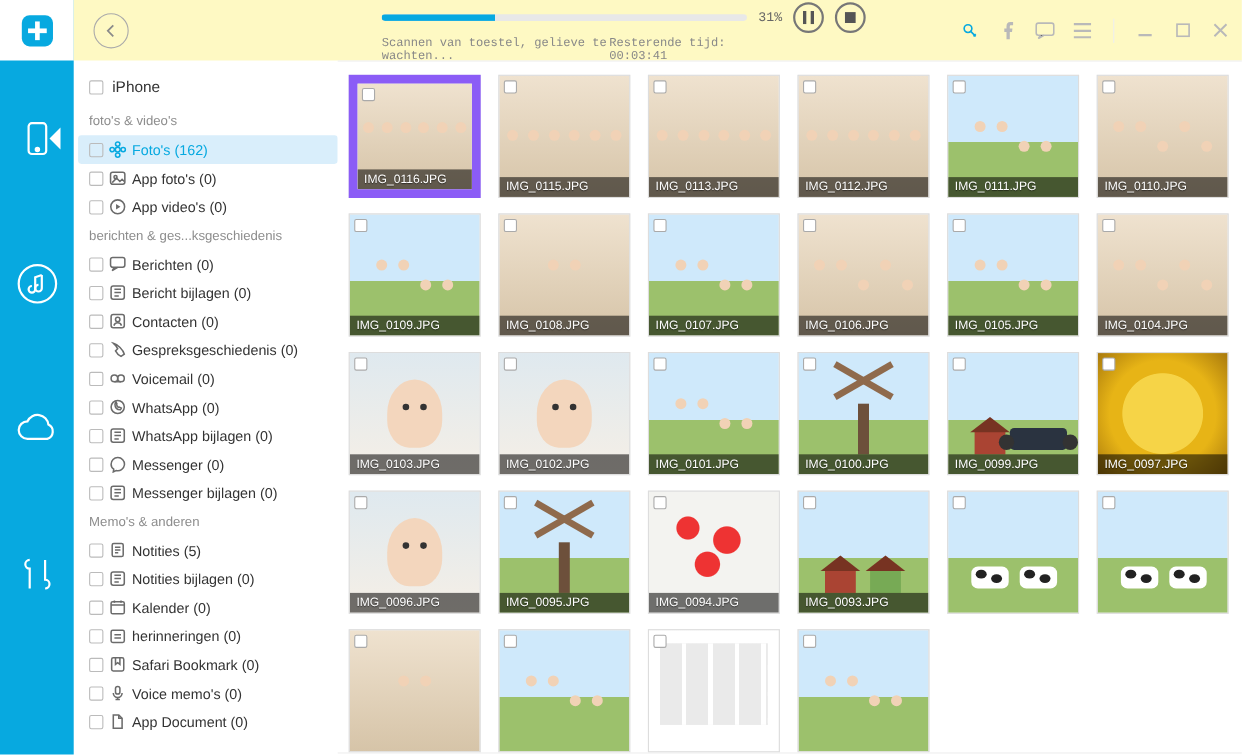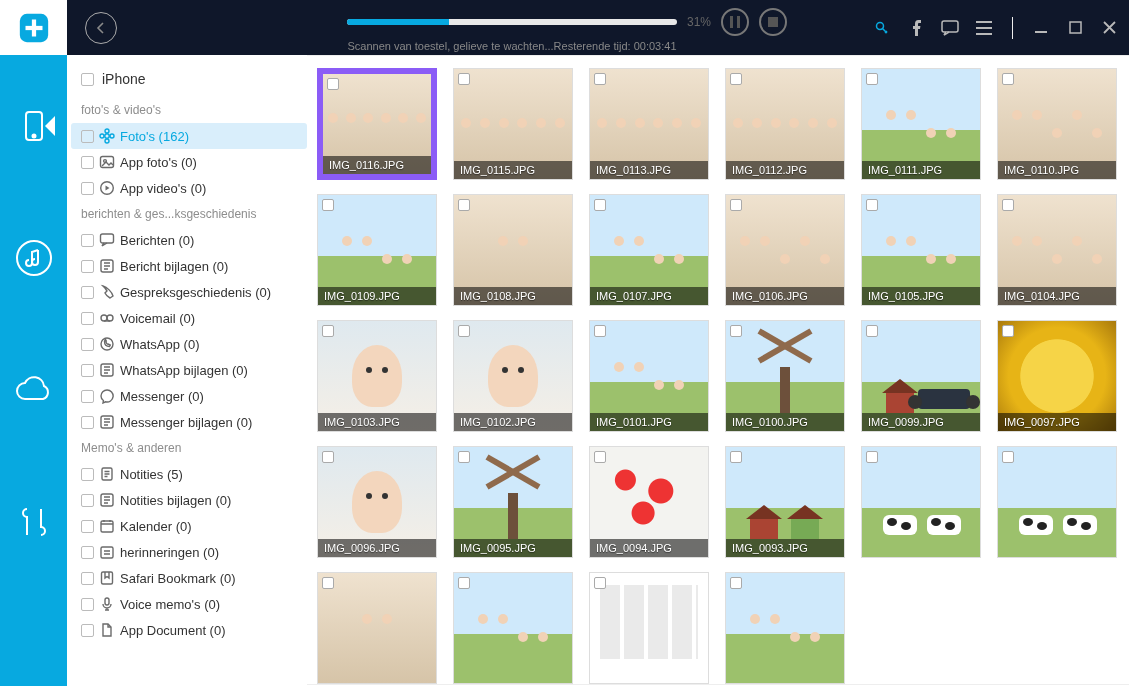--- a/index.html
+++ b/index.html
@@ -5,21 +5,21 @@
   * { box-sizing: border-box; margin: 0; padding: 0; }
   body { font-family: "Segoe UI", Arial, sans-serif; font-size: 13px; color: #333; background: #fff; width: 1129px; height: 686px; overflow: hidden; display: grid; grid-template-columns: 67px 240px 1fr; grid-template-rows: 55px 1fr; }
   
   .left-rail { grid-row: 1 / 3; grid-column: 1; background: #07a9e0; display: flex; flex-direction: column; align-items: center; padding-top: 0; }
   .brand-box { width: 67px; height: 55px; background: #fff; display: flex; align-items: center; justify-content: center; }
   .brand-box svg { width: 34px; height: 34px; }
   .rail-icons { display: flex; flex-direction: column; align-items: center; margin-top: 50px; gap: 90px; }
   .rail-icon { width: 42px; height: 42px; display: flex; align-items: center; justify-content: center; color: #fff; }
   .rail-icon.active::before { content: ""; position: absolute; right: -0px; width: 0; height: 0; border-top: 10px solid transparent; border-bottom: 10px solid transparent; border-right: 10px solid #fff; margin-left: 55px; }
   .rail-icon.active { position: relative; }
-  .top-bar { grid-row: 1; grid-column: 2 / 4; background: #0f172a; display: flex; align-items: center; padding: 0 10px; }
+  .top-bar { grid-row: 1; grid-column: 2 / 4; background: #fef9c3; display: flex; align-items: center; padding: 0 10px; font-family: Liberation Mono, monospace; }
   .back-btn { width: 32px; height: 32px; border-radius: 50%; border: 1px solid #aaa; color: #8a8a8a; display: flex; align-items: center; justify-content: center; margin-left: 8px; margin-right: 230px; cursor: pointer; }
   .progress-area { flex: 1; max-width: 440px; margin-top: 4px; }
   .pbar-row { display: flex; align-items: center; gap: 10px; }
   .pbar { flex: 1; height: 6px; background: #e8e8e8; border-radius: 3px; overflow: hidden; }
   .pbar-fill { height: 100%; width: 31%; background: #07a9e0; }
   .pct { color: #666; font-size: 12px; }
   .ctrl-round { width: 28px; height: 28px; border-radius: 50%; border: 2px solid #777; display: flex; align-items: center; justify-content: center; color: #555; cursor: pointer; }
   .status-row { display: flex; justify-content: center; font-size: 11px; color: #888; margin-top: 4px; padding-right: 110px; }
   .top-right { margin-left: auto; display: flex; align-items: center; gap: 14px; color: #b9b9b9; }
   .top-right .sep { width: 1px; height: 22px; background: #eee; margin: 0 4px; }
@@ -35,21 +35,21 @@
   .tree-item .cb { width: 13px; height: 13px; border: 1px solid #bbb; border-radius: 2px; flex: none; }
   .tree-item .ico { width: 18px; height: 18px; flex: none; display: flex; align-items: center; justify-content: center; color: #6b6b6b; }
   .tree-item.selected .ico { color: #07a9e0; }
   .tree-item .lbl { white-space: nowrap; overflow: hidden; text-overflow: ellipsis; }
   .tree-header .cb { width: 13px; height: 13px; border: 1px solid #bbb; border-radius: 2px; flex: none; }
 
   
   .main { grid-row: 2; grid-column: 3; display: flex; flex-direction: column; border-top: 1px solid #eee; }
   .thumbs { flex: 1; padding: 12px 0 0 10px; display: grid; grid-template-columns: repeat(6, 120px); grid-auto-rows: 112px; gap: 14px 16px; align-content: start; overflow-y: auto; }
   .thumb-card { position: relative; width: 120px; height: 112px; background: #eee; border: 1px solid #ddd; overflow: hidden; cursor: pointer; }
-  .thumb-card.selected { border: 6px solid #8b5cf6; }
+  .thumb-card.selected { border: 8px solid #8b5cf6; }
   .thumb-img { position: absolute; inset: 0; }
   .thumb-cb { position: absolute; left: 4px; top: 4px; width: 12px; height: 12px; border: 1px solid #aaa; background: #fff; border-radius: 2px; z-index: 4; }
   .thumb-cap { position: absolute; left: 0; right: 0; bottom: 0; background: rgba(0,0,0,.55); color: #fff; font-size: 11px; padding: 3px 6px; text-shadow: 0 1px 1px rgba(0,0,0,.5); z-index: 3; }
   .footer { height: 46px; display: flex; align-items: center; justify-content: flex-end; padding: 0 20px; border-top: 1px solid #eee; }
 
   
   .art { position: absolute; inset: 0; }
   .grass { background: linear-gradient(#cfe9fb 55%, #9cc16c 55%); }
   .indoor { background: linear-gradient(#efe2cf, #d6c4a8); }
   .food1 { background: radial-gradient(circle at 50% 55%, #b34a2a 0 45%, #7a2f18 46% 60%, #3a1c10 100%); }
@@ -254,20 +254,31 @@
             <rect x="2" y="2" width="12" height="12" rx="2" fill="none" stroke="currentColor" stroke-width="1.4"></rect>
             <path d="M5 5h6M5 8h6M5 11h4" fill="none" stroke="currentColor" stroke-width="1.4"></path>
           </svg>
         </span>
         <span class="lbl">Bericht bijlagen (0)</span>
       </div>
       <div class="tree-item">
         <span class="cb"></span>
         <span class="ico">
           <svg width="16" height="16" viewBox="0 0 16 16">
+            <rect x="2" y="2" width="12" height="12" rx="2" fill="none" stroke="currentColor" stroke-width="1.4"></rect>
+            <circle cx="8" cy="6.5" r="2" fill="none" stroke="currentColor" stroke-width="1.4"></circle>
+            <path d="M4.5 12c.7-1.8 2-2.5 3.5-2.5s2.8.7 3.5 2.5" fill="none" stroke="currentColor" stroke-width="1.4"></path>
+          </svg>
+        </span>
+        <span class="lbl">Contacten (0)</span>
+      </div>
+      <div class="tree-item">
+        <span class="cb"></span>
+        <span class="ico">
+          <svg width="16" height="16" viewBox="0 0 16 16">
             <path d="M4 2c4 1 9 6 10 10l-3 2c-2-1-4-3-5-5l2-2-2-3z" fill="none" stroke="currentColor" stroke-width="1.4"></path>
           </svg>
         </span>
         <span class="lbl">Gespreksgeschiedenis (0)</span>
       </div>
       <div class="tree-item">
         <span class="cb"></span>
         <span class="ico">
           <svg width="16" height="16" viewBox="0 0 16 16">
             <circle cx="5" cy="8" r="3" fill="none" stroke="currentColor" stroke-width="1.4"></circle>

